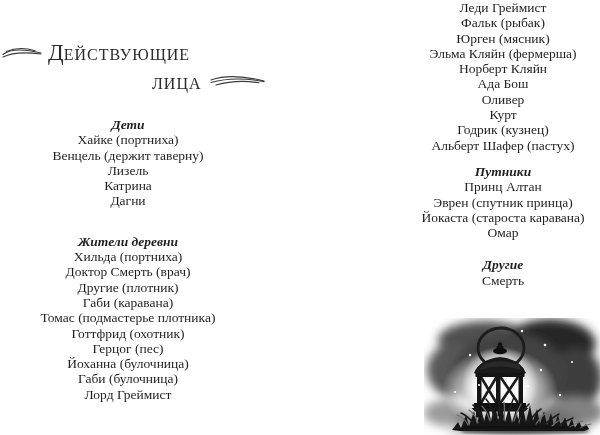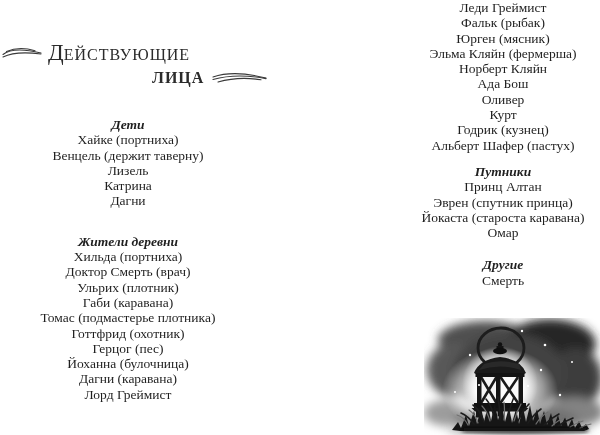--- a/index.html
+++ b/index.html
@@ -5,24 +5,24 @@
   html,body{margin:0;padding:0;}
   body{
     width:600px;height:435px;background:#ffffff;
     font-family:"Liberation Serif", serif;color:#1f1f1f;
     -webkit-font-smoothing:antialiased;
   }
   .page{position:relative;width:600px;height:435px;overflow:hidden;background:#ffffff;}
 
   
   .title-row1{position:absolute;left:2px;top:41px;display:flex;align-items:center;gap:6px;}
-  .title-row2{position:absolute;left:152px;top:66px;display:flex;align-items:center;gap:7px;font-weight:bold;}
+  .title-row2{position:absolute;left:152px;top:66px;display:flex;align-items:center;gap:7px;}
   .t-text{white-space:nowrap;color:#2b2b2b;}
   .cap-initial{font-size:23px;line-height:24px;}
-  .caps{font-size:16px;line-height:24px;letter-spacing:1px;text-transform:uppercase;}
+  .caps{font-size:16px;line-height:24px;letter-spacing:1px;text-transform:uppercase;margin-top:6px;}
   .flourish{display:block;}
 
   
   .col{position:absolute;width:240px;text-align:center;font-size:13.5px;line-height:15.3px;color:#1f1f1f;}
   .col-left{left:8px;top:117px;}
   .col-right{left:383px;top:0;}
   .sec-header{font-weight:bold;font-style:italic;white-space:nowrap;}
   .col-left .section + .section{margin-top:25px;}
   .section-put{margin-top:11px;}
   .section-other{margin-top:17px;}
@@ -66,27 +66,27 @@
           <div class="cast-item">Лизель</div>
           <div class="cast-item">Катрина</div>
           <div class="cast-item">Дагни</div>
         </div>
     </div>
     <div class="section">
       <div class="sec-header">Жители деревни</div>
       <div>
           <div class="cast-item">Хильда (портниха)</div>
           <div class="cast-item">Доктор Смерть (врач)</div>
-          <div class="cast-item">Ульрих (плотник)</div>
+          <div class="cast-item">Другие (плотник)</div>
           <div class="cast-item">Габи (каравана)</div>
           <div class="cast-item">Томас (подмастерье плотника)</div>
           <div class="cast-item">Готтфрид (охотник)</div>
           <div class="cast-item">Герцог (пес)</div>
           <div class="cast-item">Йоханна (булочница)</div>
-          <div class="cast-item">Дагни (каравана)</div>
+          <div class="cast-item">Габи (булочница)</div>
           <div class="cast-item">Лорд Греймист</div>
         </div>
     </div>
   </div>
 
   <div class="col col-right">
     <div>
         <div class="cast-item">Леди Греймист</div>
         <div class="cast-item">Фальк (рыбак)</div>
         <div class="cast-item">Юрген (мясник)</div>

